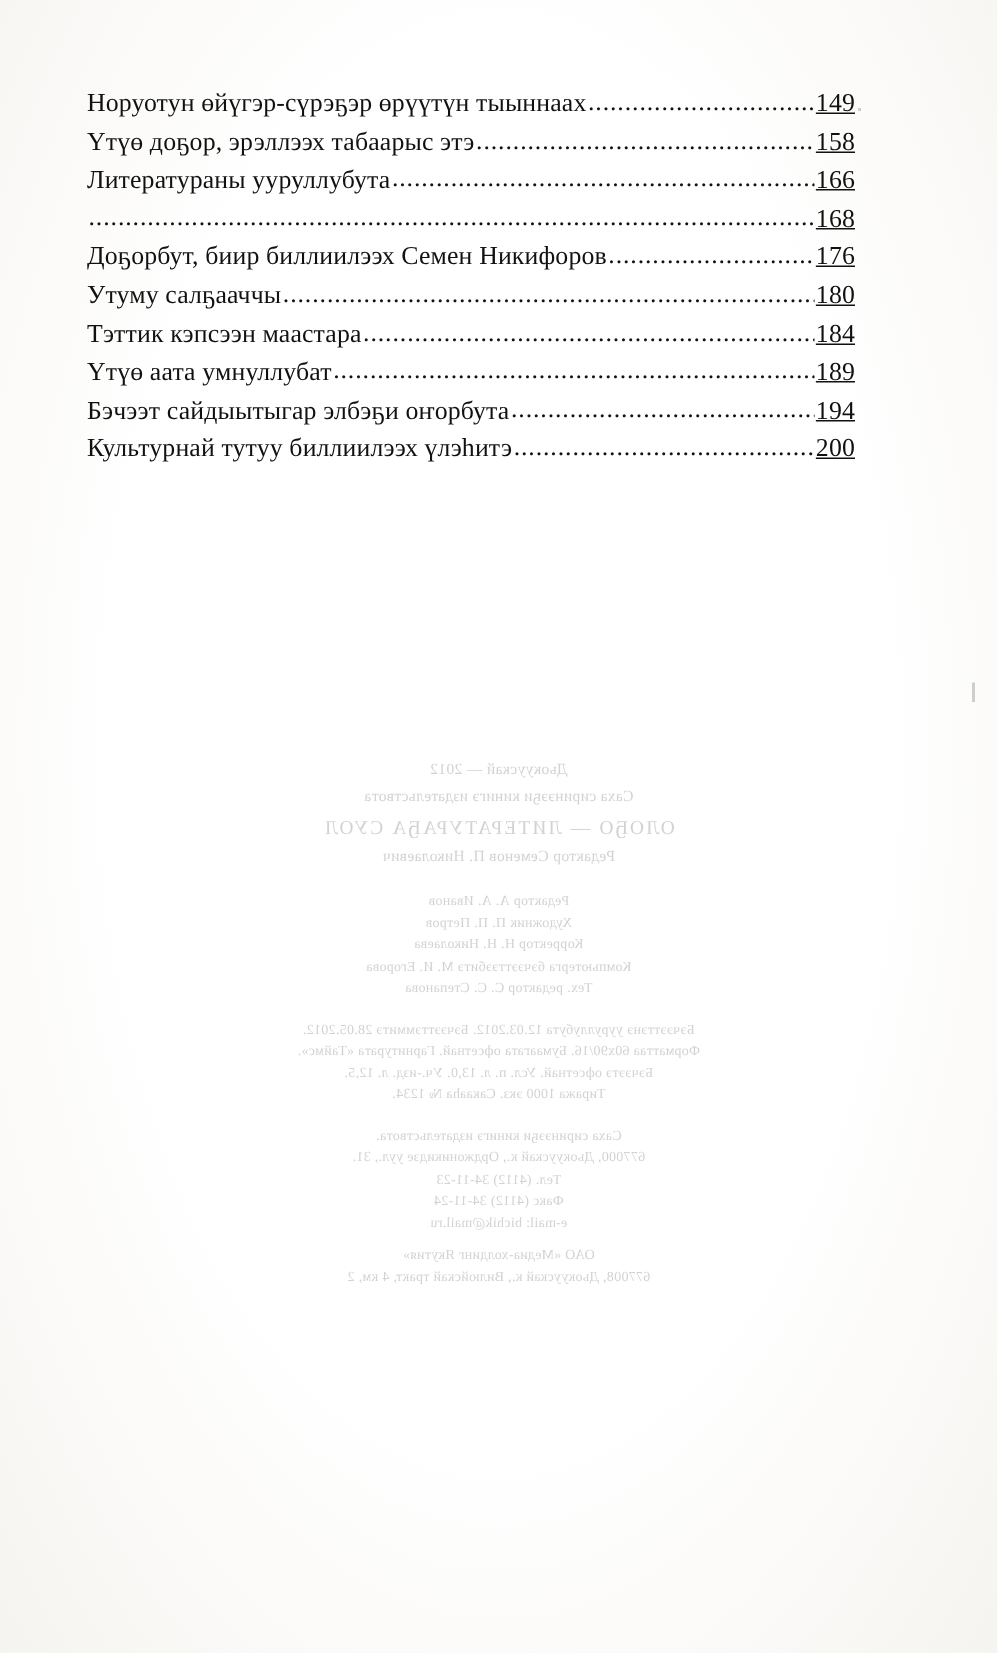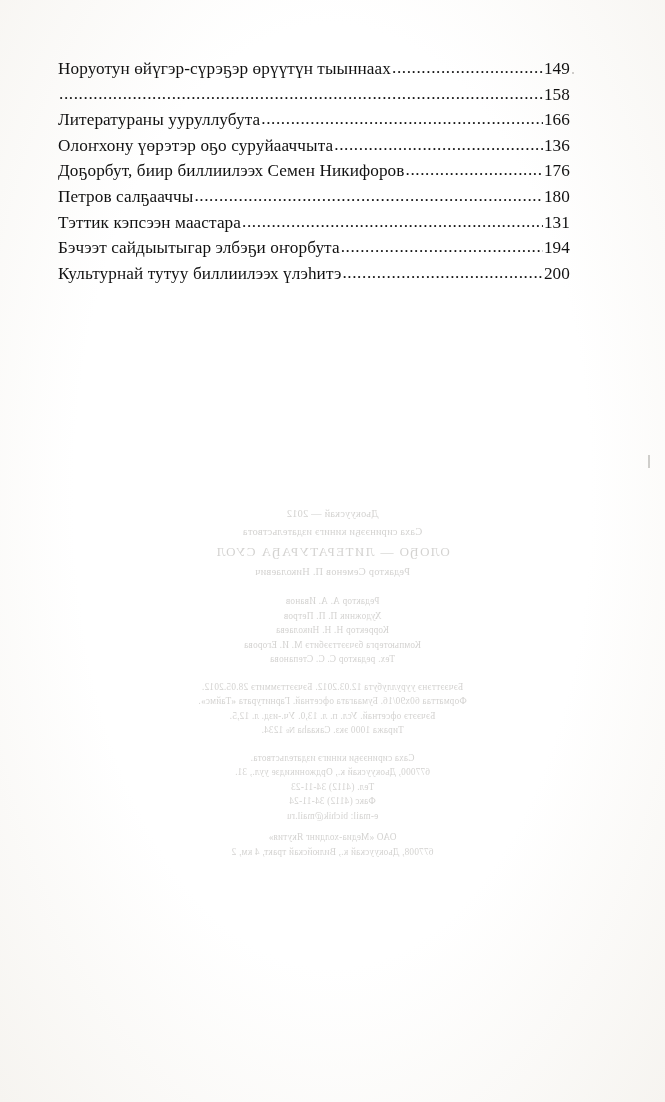--- a/index.html
+++ b/index.html
@@ -64,20 +64,21 @@
     position: relative;
     top: -1px;
   }
   .toc-dots::after {
     content: "........................................................................................................................";
   }
 
   .toc-page {
     flex: 0 0 auto;
     text-align: right;
+    text-decoration: underline;
   }
 
   
   .bleed {
     position: absolute;
     left: 0;
     top: 505px;
     width: 665px;
     text-align: center;
     color: rgba(150, 148, 144, 0.42);
@@ -123,47 +124,52 @@
 <div class="page">
   <div class="paper-tint"></div>
 
   <div class="toc" id="toc-list">
       <div class="toc-entry">
         <span class="toc-title">Норуотун өйүгэр-сүрэҕэр өрүүтүн тыыннаах</span>
         <span class="toc-dots"></span>
         <span class="toc-page">149</span>
       </div>
       <div class="toc-entry">
+        <span class="toc-title">Үтүө доҕор, эрэллээх табаарыс этэ</span>
         <span class="toc-dots"></span>
         <span class="toc-page">158</span>
       </div>
       <div class="toc-entry">
         <span class="toc-title">Литератураны ууруллубута</span>
         <span class="toc-dots"></span>
         <span class="toc-page">166</span>
       </div>
       <div class="toc-entry">
-        <span class="toc-title">Олоҥхону үөрэтэр оҕо суруйааччыта</span>
-        <span class="toc-dots"></span>
-        <span class="toc-page">136</span>
+        <span class="toc-dots"></span>
+        <span class="toc-page">168</span>
       </div>
       <div class="toc-entry">
         <span class="toc-title">Доҕорбут, биир биллиилээх Семен Никифоров</span>
         <span class="toc-dots"></span>
         <span class="toc-page">176</span>
       </div>
       <div class="toc-entry">
-        <span class="toc-title">Петров салҕааччы</span>
+        <span class="toc-title">Утуму салҕааччы</span>
         <span class="toc-dots"></span>
         <span class="toc-page">180</span>
       </div>
       <div class="toc-entry">
         <span class="toc-title">Тэттик кэпсээн  маастара</span>
         <span class="toc-dots"></span>
-        <span class="toc-page">131</span>
+        <span class="toc-page">184</span>
+      </div>
+      <div class="toc-entry">
+        <span class="toc-title">Үтүө аата умнуллубат</span>
+        <span class="toc-dots"></span>
+        <span class="toc-page">189</span>
       </div>
       <div class="toc-entry">
         <span class="toc-title">Бэчээт сайдыытыгар элбэҕи оҥорбута</span>
         <span class="toc-dots"></span>
         <span class="toc-page">194</span>
       </div>
       <div class="toc-entry">
         <span class="toc-title">Культурнай тутуу биллиилээх үлэһитэ</span>
         <span class="toc-dots"></span>
         <span class="toc-page">200</span>

